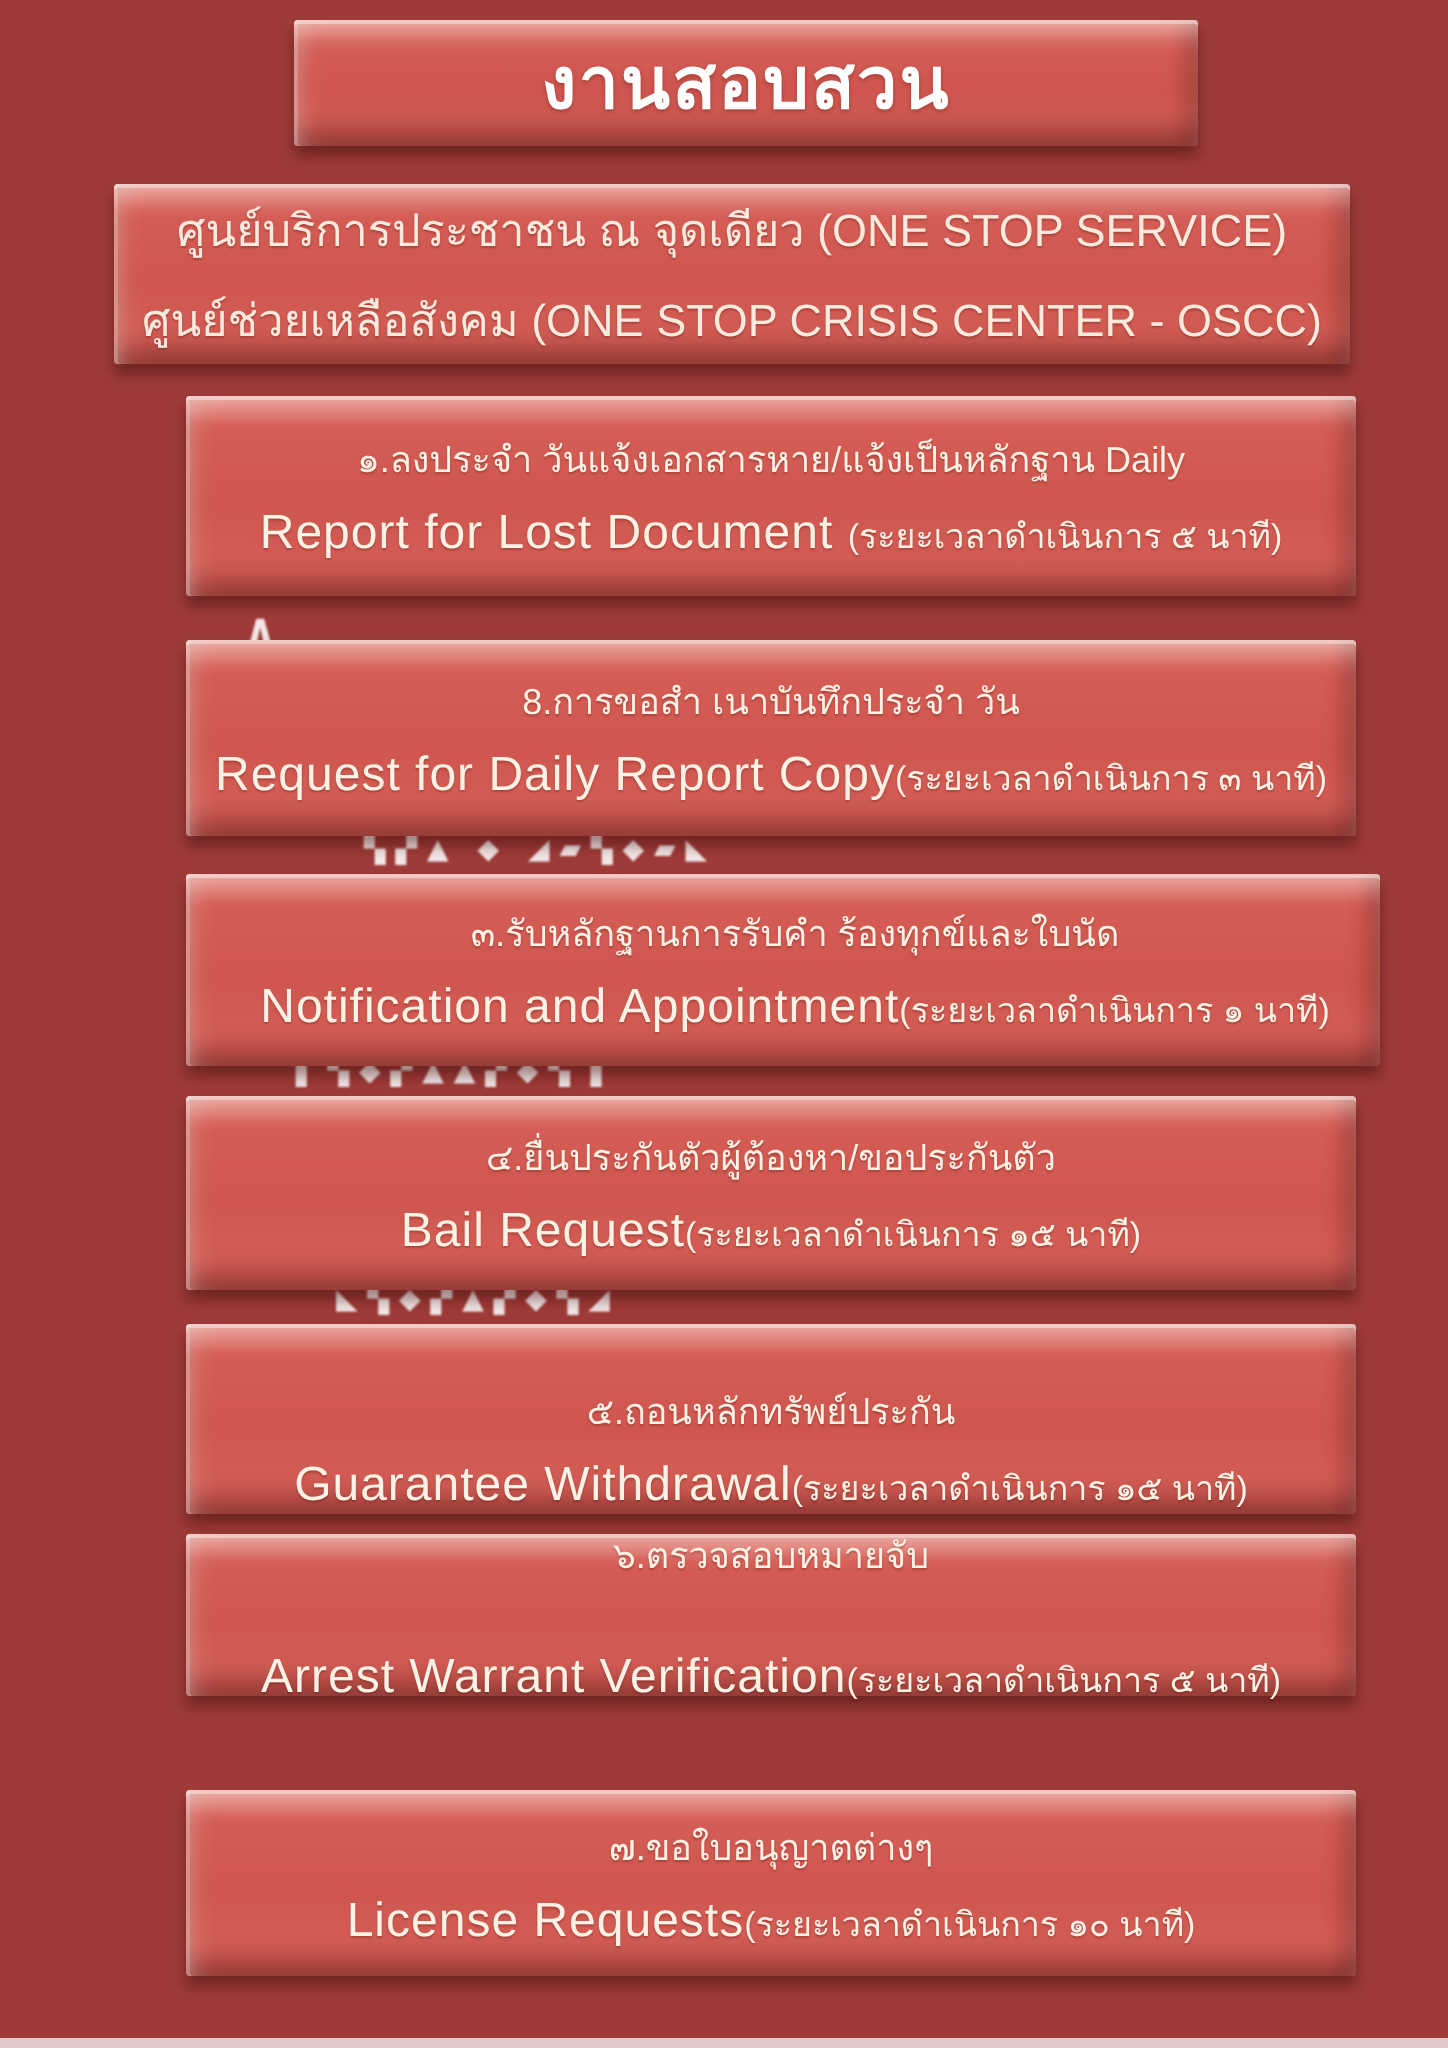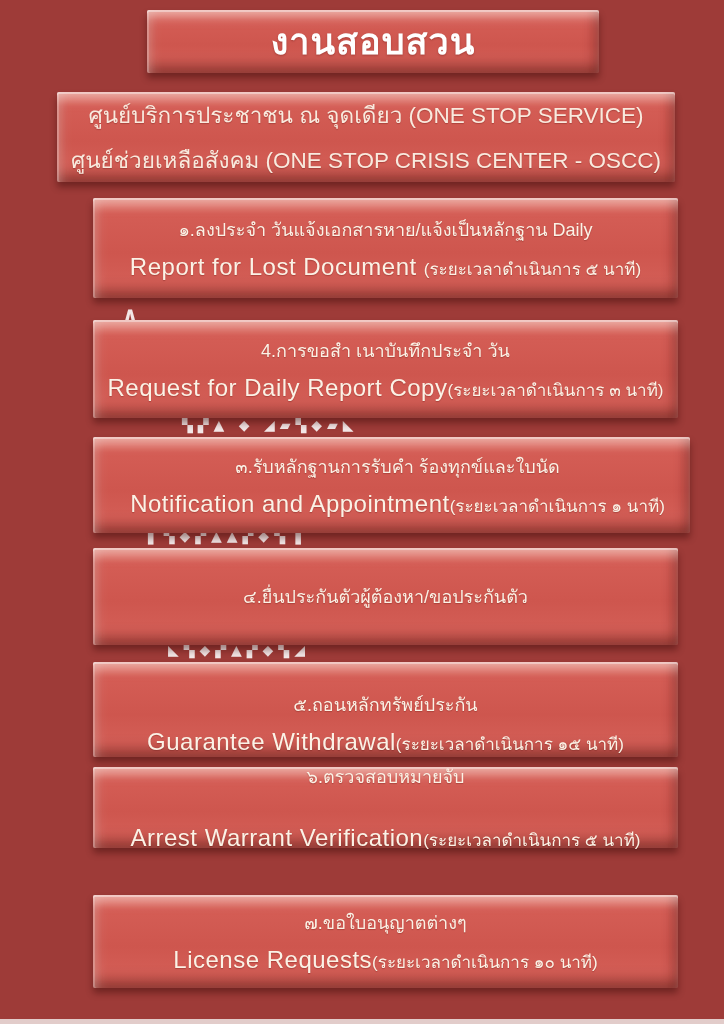--- a/index.html
+++ b/index.html
@@ -90,31 +90,32 @@
   <div class="wm wm2">▚▞▲ ◆ ◢▰▚◆▰◣</div>
   <div class="wm wm3">▌▚◆▞▲▲▞◆▚▐</div>
   <div class="wm wm4">◣▚◆▞▲▞◆▚◢</div>
 
   <div class="box svc b1">
     <div class="svc-thai">๑.ลงประจำ วันแจ้งเอกสารหาย/แจ้งเป็นหลักฐาน Daily</div>
     <div class="svc-en-row"><span>Report for Lost Document </span><span class="svc-duration">(ระยะเวลาดำเนินการ ๕ นาที)</span></div>
   </div>
 
   <div class="box svc b2">
-    <div class="svc-thai">4.การขอสำ เนาบันทึกประจำ วัน</div>
+    <div class="svc-thai">8.การขอสำ เนาบันทึกประจำ วัน</div>
     <div class="svc-en-row"><span>Request for Daily Report Copy</span><span class="svc-duration">(ระยะเวลาดำเนินการ ๓ นาที)</span></div>
   </div>
 
   <div class="box svc b3">
     <div class="svc-thai">๓.รับหลักฐานการรับคำ ร้องทุกข์และใบนัด</div>
     <div class="svc-en-row"><span>Notification and Appointment</span><span class="svc-duration">(ระยะเวลาดำเนินการ ๑ นาที)</span></div>
   </div>
 
   <div class="box svc b4">
     <div class="svc-thai">๔.ยื่นประกันตัวผู้ต้องหา/ขอประกันตัว</div>
+    <div class="svc-en-row"><span>Bail Request</span><span class="svc-duration">(ระยะเวลาดำเนินการ ๑๕ นาที)</span></div>
   </div>
 
   <div class="box svc b5">
     <div class="svc-thai">๕.ถอนหลักทรัพย์ประกัน</div>
     <div class="svc-en-row"><span>Guarantee Withdrawal</span><span class="svc-duration">(ระยะเวลาดำเนินการ ๑๕ นาที)</span></div>
   </div>
 
   <div class="box svc b6">
     <div class="svc-thai">๖.ตรวจสอบหมายจับ</div>
     <div class="svc-en-row"><span>Arrest Warrant Verification</span><span class="svc-duration">(ระยะเวลาดำเนินการ ๕ นาที)</span></div>

